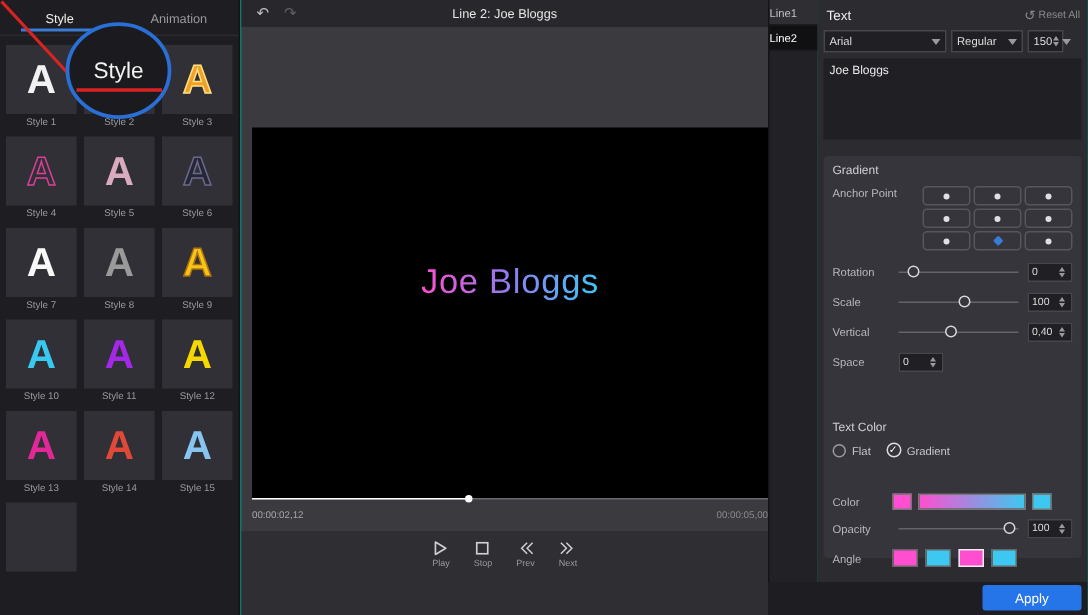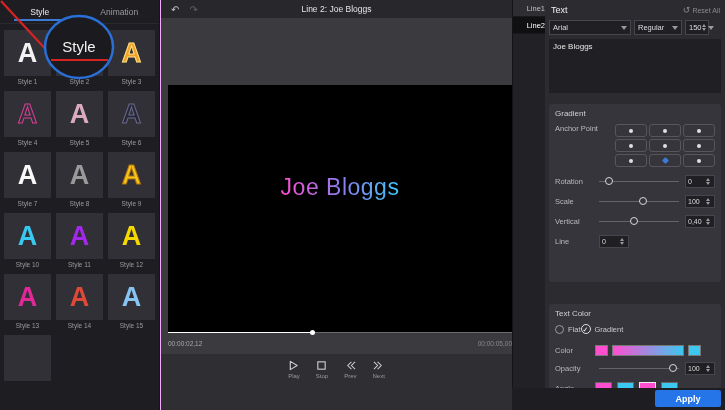--- a/index.html
+++ b/index.html
@@ -1,18 +1,18 @@
 <!DOCTYPE html>
 <html><head>
 <meta charset="utf-8">
 <style>
   *{margin:0;padding:0;box-sizing:border-box}
   html,body{width:725px;height:410px;overflow:hidden}
   body{font-family:"Liberation Sans",sans-serif;background:#1d1d21}
-  .app{position:relative;width:725px;height:410px;background:#f0abfc;overflow:hidden}
+  .app{position:relative;width:725px;height:410px;background:#0f766e;overflow:hidden}
 
   
   .left-panel{position:absolute;left:0;top:0;width:160px;height:410px;background:#1e1e22;border-right:1px solid #141416;z-index:2}
   .tabs{display:flex;height:24px;align-items:center;border-bottom:1px solid #2a2a2e}
   .tab{flex:1;text-align:center;font-size:8.5px;color:#9a9a9e;height:100%;line-height:24px;position:relative;cursor:pointer}
   .tab.active{color:#f0f0f0}
   .tab.active::after{content:"";position:absolute;left:14px;right:14px;bottom:2px;height:2px;background:#3a7bd5}
   .style-grid{display:grid;grid-template-columns:repeat(3,47px);gap:6px 5px;padding:6px 0 0 4px}
   .tile{width:47px;cursor:pointer}
   .tile-box{width:47px;height:46px;background:#303036;display:flex;align-items:center;justify-content:center}
@@ -35,70 +35,70 @@
   .scrub-dot{position:absolute;top:0;width:5px;height:5px;border-radius:50%;background:#fff;margin-left:-2px}
   .times{position:absolute;left:7px;top:340px;width:344px;display:flex;justify-content:space-between;font-size:6.5px;color:#a8a8ac}
   .times .total{color:#8a8a8e}
   .transport{position:absolute;left:0;top:360px;width:100%;display:flex;justify-content:center;gap:16px}
   .tbtn{display:flex;flex-direction:column;align-items:center;gap:2px;cursor:pointer}
   .tbtn svg{display:block}
   .tbtn span{font-size:6px;color:#9a9a9e}
 
   
   .lines-col{position:absolute;left:512px;top:0;width:33px;height:410px;background:#222226;border-left:1px solid #141416;z-index:2}
-  .line-item{height:17px;line-height:17px;text-align:right;font-size:7.5px;color:#c0c0c4;background:#2e2e33;border-bottom:1px solid #1a1a1e;cursor:pointer}
+  .line-item{height:17px;line-height:17px;text-align:left;font-size:7.5px;color:#c0c0c4;background:#2e2e33;border-bottom:1px solid #1a1a1e;cursor:pointer}
   .line-item.selected{background:#101013;color:#fff}
 
   
   .right-panel{position:absolute;left:545px;top:0;width:180px;height:410px;background:#2b2b30;z-index:2}
   .rp-header{display:flex;align-items:center;padding:5px 5px 2px 6px}
   .rp-title{font-size:9px;color:#f0f0f0}
   .reset{margin-left:auto;font-size:7px;color:#8a8a8e;display:flex;gap:2px;align-items:center;cursor:pointer}
   .reset-icon{font-size:9px;line-height:8px}
   .font-row{display:flex;gap:3px;padding:3px 4px 2px 4px}
   .select{height:15px;background:#1f1f24;border:1px solid #46464c;display:flex;align-items:center;padding:4px 3px;font-size:7.5px;color:#ddd;cursor:pointer}
   .select .caret{margin-left:auto;width:0;height:0;border-left:3px solid transparent;border-right:3px solid transparent;border-top:4px solid #9a9a9e}
   .ff{width:82px}.fs{width:48px}.fz{width:24px}
   .spin{display:flex;flex-direction:column;gap:1px;margin-left:auto;margin-right:2px}
   .spin i{display:block;width:0;height:0;border-left:2.5px solid transparent;border-right:2.5px solid transparent}
   .spin .up{border-bottom:3px solid #9a9a9e}
   .spin .down{border-top:3px solid #9a9a9e}
   .textbox{margin:2px 4px;height:54px;background:#1f1f24;font-size:8px;color:#e8e8e8;padding:3px 4px;cursor:text}
   .card{position:absolute;left:4px;right:4px;background:#35353b;border-radius:3px;padding:5px 6px}
   .card h3{font-size:8px;color:#d0d0d4;font-weight:normal;margin-bottom:6px}
   .transform-card{top:104px;height:178px}
-  .color-card{top:304px;height:97px}
+  .color-card{top:275px;height:97px}
   .lbl{font-size:7.5px;color:#b8b8bc}
   .anchor-row{display:flex;margin-bottom:8px}
   .anchor-grid{margin-left:auto;display:grid;grid-template-columns:repeat(3,32px);grid-auto-rows:13px;gap:2px}
   .anchor-cell{border:1px solid #56565c;border-radius:3px;display:flex;align-items:center;justify-content:center;cursor:pointer}
   .anchor-dot{width:4px;height:4px;border-radius:50%;background:#e0e0e4}
   .anchor-cell.sel .anchor-dot{width:5px;height:5px;border-radius:1px;transform:rotate(45deg);background:#3a7bd5}
   .t-row{display:flex;align-items:center;margin-bottom:7px}
   .t-row .lbl{width:44px}
   .slider{position:relative;flex:1;height:9px;margin-right:6px;cursor:pointer}
   .slider .track{position:absolute;left:0;right:0;top:4px;height:1px;background:#63636a}
   .slider .thumb{position:absolute;top:0;width:8px;height:8px;border-radius:50%;border:1.5px solid #d8d8dc;background:#35353b;margin-left:-4px}
   .stepper{width:30px;height:13px;background:#1f1f24;border:1px solid #46464c;display:flex;align-items:center;padding:0 2px;cursor:pointer}
   .stepper-val{font-size:7px;color:#ddd;flex:1}
-  .radio-row{display:flex;align-items:center;margin-bottom:11px}
+  .radio-row{display:flex;align-items:center;gap:10px;margin-bottom:24px}
   .radio{display:flex;align-items:center;gap:4px;font-size:7.5px;color:#c8c8cc;cursor:pointer}
   .radio-circle{width:9px;height:9px;border-radius:50%;border:1px solid #9a9a9e}
   .radio-check{width:10px;height:10px;border-radius:50%;border:1px solid #ddd;color:#fff;font-size:7px;line-height:9px;text-align:center}
   .color-row{display:flex;align-items:center;margin-bottom:6px}
   .color-row .lbl,.angle-row .lbl{width:40px}
   .swatch{width:13px;height:11px;border:1px solid #777}
   .grad-bar{width:72px;height:11px;margin:0 4px;border:1px solid #777;background:linear-gradient(90deg,var(--g1),var(--g2))}
   .angle-row{display:flex;align-items:center}
   .angle-sw{width:17px;height:12px;margin-right:5px;border:1px solid #666;cursor:pointer}
   .angle-sw.sel{border:1px solid #ecedef}
 
   
   .bottom-bar{position:absolute;left:512px;right:0;bottom:0;height:22px;background:#1e1e22;z-index:4}
-  .apply{position:absolute;right:4px;top:2px;width:66px;height:17px;border:none;border-radius:2px;color:#fff;font-size:9px;font-weight:bold;font-family:inherit;cursor:pointer}
+  .apply{position:absolute;right:4px;top:2px;width:66px;height:17px;border:none;border-radius:2px;color:#fff;font-size:9px;font-weight:normal;font-family:inherit;cursor:pointer}
 </style>
 </head>
 <body>
 
 <div class="app">
 
   <aside class="left-panel">
     <div class="tabs">
       <div class="tab active"><span>Style</span></div>
       <div class="tab"><span>Animation</span></div>
@@ -364,21 +364,21 @@
           </div>
         <div class="stepper">
             <span class="stepper-val">0,40</span>
             <span class="spin">
               <i class="up"></i>
               <i class="down"></i>
             </span>
           </div>
       </div>
       <div class="t-row">
-        <span class="lbl">Line</span>
+        <span class="lbl">Space</span>
         <div class="stepper">
             <span class="stepper-val">0</span>
             <span class="spin">
               <i class="up"></i>
               <i class="down"></i>
             </span>
           </div>
       </div>
     </section>
 

